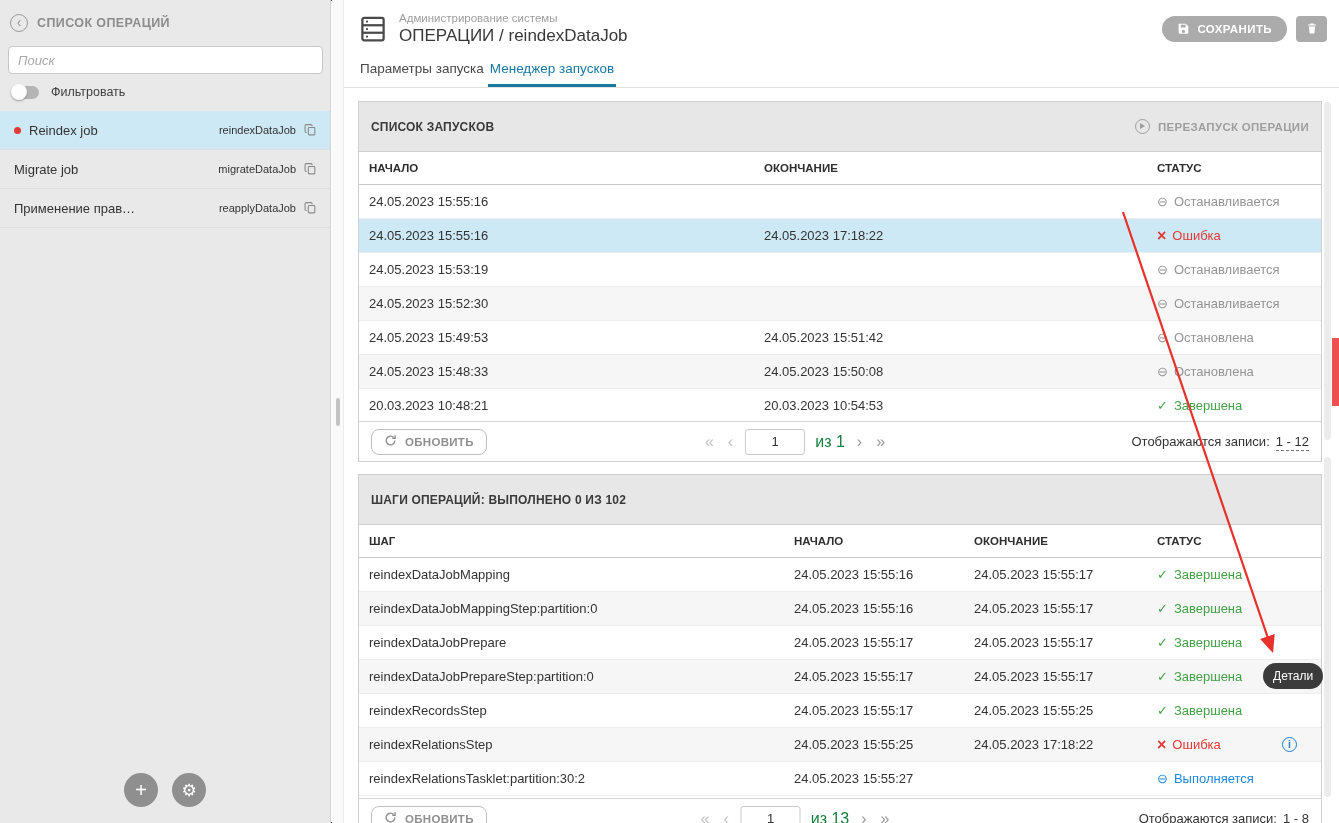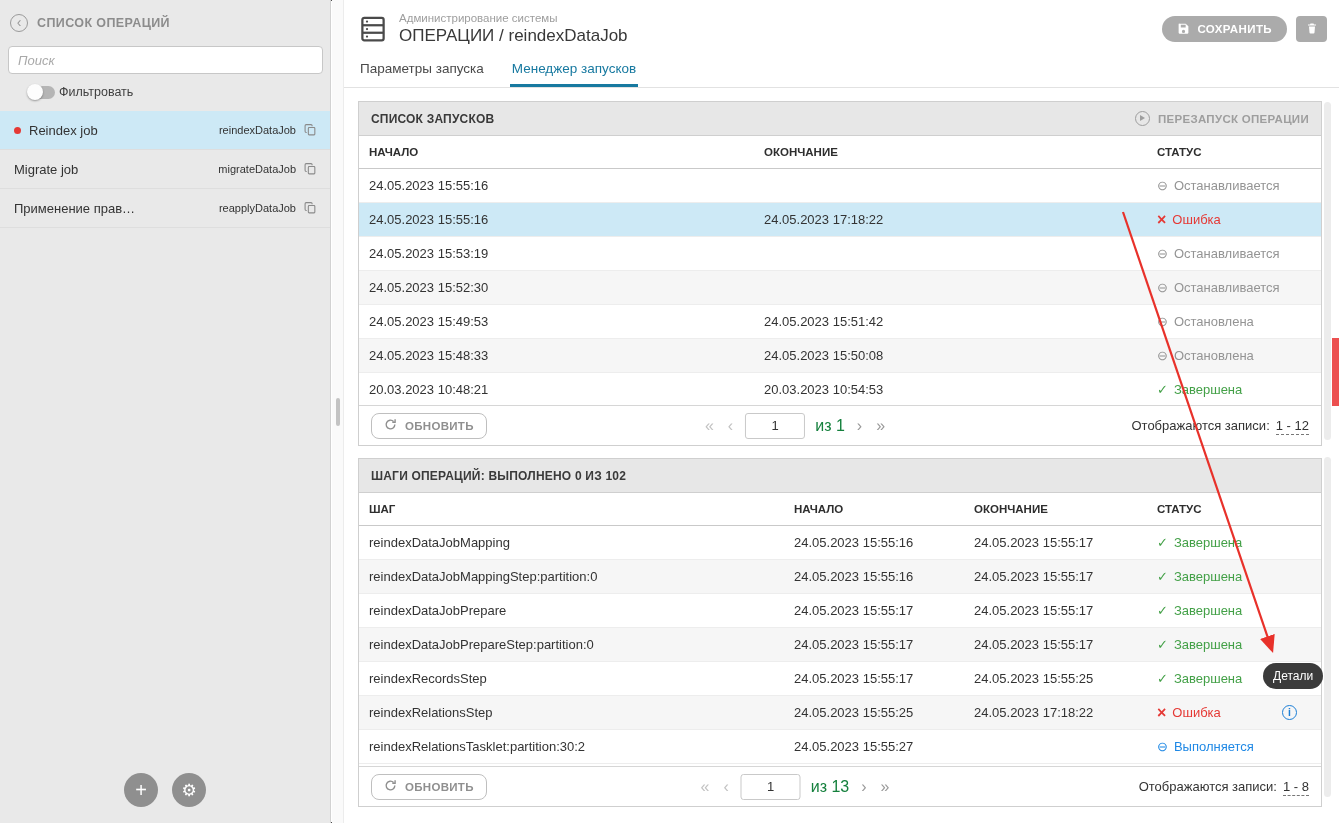--- a/index.html
+++ b/index.html
@@ -7,21 +7,21 @@
   body{font-family:"Liberation Sans",sans-serif;font-size:13px;color:#333;background:#fff;overflow:hidden}
   .page{position:relative;width:1339px;height:823px;background:#fff;outline:1px solid #4a4a4a;outline-offset:-1px;overflow:hidden}
 
   
   .sidebar{position:absolute;left:0;top:0;width:331px;height:823px;background:#e9e9e9;border-right:1px solid #d2d2d2}
   .sb-header{display:flex;align-items:center;gap:9px;padding:14px 10px 10px 10px}
   .back-circle{width:18px;height:18px;border:1px solid #9a9a9a;border-radius:50%;color:#9a9a9a;font-size:14px;line-height:15px;text-align:center;cursor:pointer;flex:none}
   .sb-title{color:#8c8c8c;font-weight:bold;font-size:12.5px;letter-spacing:.4px}
   .sb-search{display:block;width:315px;margin:4px 8px 9px 8px;height:28px;border:1px solid #c7c7c7;border-radius:4px;background:#fff;padding:0 9px;font-family:"Liberation Sans",sans-serif;font-size:13px;color:#555}
   .sb-search::placeholder{color:#a9a9a9;font-style:italic}
-  .sb-filter{display:flex;align-items:center;gap:4px;padding:2px 28px 12px}
+  .sb-filter{display:flex;align-items:center;gap:12px;padding:2px 12px 12px}
   .toggle{position:relative;width:27px;height:13px;background:#b5b5b5;border-radius:7px;display:inline-block;cursor:pointer;flex:none}
   .toggle .knob{position:absolute;left:-1px;top:-2px;width:16px;height:16px;background:#fdfdfd;border-radius:50%;box-shadow:0 1px 2px rgba(0,0,0,.35)}
   .sb-filter-label{font-size:12.5px;color:#3f3f3f}
   .sb-item{display:flex;align-items:center;height:39px;padding:0 12px 0 14px;border-bottom:1px solid #dedede;cursor:pointer}
   .sb-item.selected{background:#cde9f6}
   .sb-dot{width:7px;height:7px;border-radius:50%;background:#e53935;margin-right:8px;flex:none}
   .sb-name{flex:1;font-size:13px;color:#333;white-space:nowrap;overflow:hidden;text-overflow:ellipsis;padding-right:8px}
   .sb-code{font-size:11px;color:#333;margin-right:8px;white-space:nowrap}
   .copy-ico{flex:none;width:14px;height:15px;cursor:pointer}
   .sb-fabs{position:absolute;left:0;right:0;bottom:16px;display:flex;justify-content:center;gap:14px}
@@ -35,29 +35,29 @@
   
   .main{position:absolute;left:344px;top:0;width:995px;height:823px;background:#fff}
   .m-header{display:flex;align-items:center;height:56px;padding:2px 12px 0 14px}
   .app-icon{width:30px;height:30px;margin-right:11px;flex:none}
   .m-titles{flex:1;min-width:0}
   .breadcrumb{font-size:11.5px;color:#9e9e9e;margin-bottom:2px}
   .page-title{font-size:17px;color:#383838}
   .m-actions{display:flex;gap:9px;align-items:center}
   .save-btn{display:flex;align-items:center;gap:7px;height:26px;padding:0 15px;border:none;border-radius:13px;background:#ababab;color:#fff;font-weight:bold;font-size:11.5px;letter-spacing:.4px;cursor:pointer;font-family:"Liberation Sans",sans-serif}
   .trash-btn{width:31px;height:26px;border:none;border-radius:4px;background:#ababab;color:#fff;cursor:pointer;display:flex;align-items:center;justify-content:center}
-  .tabs{display:flex;gap:24px;padding-left:14px;border-bottom:1px solid #e2e2e2;height:32px}
+  .tabs{display:flex;gap:2px;padding-left:14px;border-bottom:1px solid #e2e2e2;height:32px}
   .tab{font-size:13.5px;color:#4a4a4a;padding:5px 2px 0;cursor:pointer;position:relative}
   .tab.active{color:#1779a0}
   .tab.active::after{content:"";position:absolute;left:0;right:0;bottom:0;height:3px;background:#1779a0}
   .content{padding:13px 17px 0 14px}
 
   
   .panel{border:1px solid #cfcfcf;margin-bottom:12px;background:#fff}
-  .panel-header{height:34px;background:#e7e7e7;display:flex;align-items:center;justify-content:space-between;padding:0 12px;border-bottom:1px solid #cfcfcf}
+  .panel-header{height:50px;background:#e7e7e7;display:flex;align-items:center;justify-content:space-between;padding:0 12px;border-bottom:1px solid #cfcfcf}
   .panel-title{font-size:12px;font-weight:bold;color:#3a3a3a;letter-spacing:.2px}
   .restart-btn{display:flex;align-items:center;gap:8px;background:none;border:none;color:#9e9e9e;font-weight:bold;font-size:11.5px;letter-spacing:.3px;font-family:Liberation Sans, sans-serif;cursor:default}
   .play-circle{width:15px;height:15px;border:1.5px solid #9e9e9e;border-radius:50%;position:relative;display:inline-block;flex:none}
   .play-circle::after{content:"";position:absolute;left:4px;top:2.5px;border-left:5px solid #9e9e9e;border-top:3.5px solid transparent;border-bottom:3.5px solid transparent}
   .thead{display:flex;height:33px;align-items:center;border-bottom:1px solid #c9c9c9;font-size:11.5px;font-weight:bold;color:#2e2e2e}
   .tbody{overflow:hidden}
   .trow{display:flex;height:34px;align-items:center;border-bottom:1px solid #ededed;font-size:13px;cursor:pointer}
   .trow.alt{background:#f6f6f6}
   .trow.selected{background:#cde9f6}
   .cell{padding:0 10px;white-space:nowrap;overflow:hidden}

